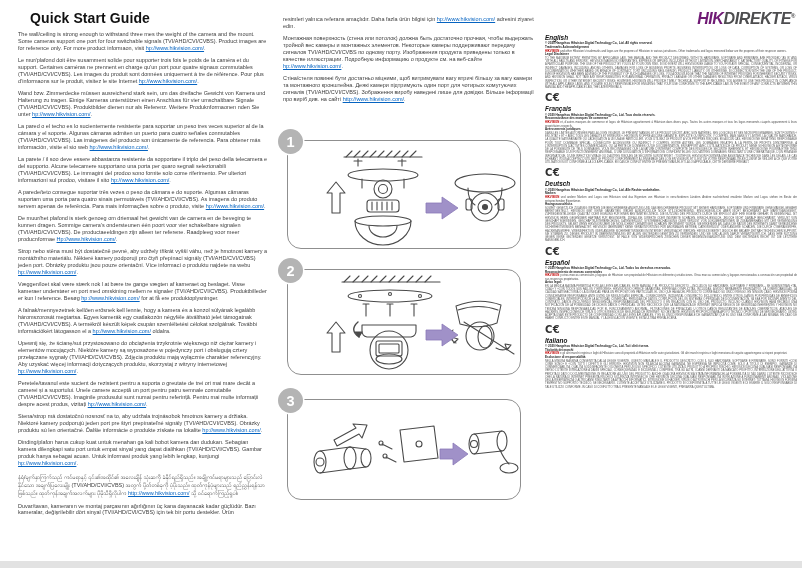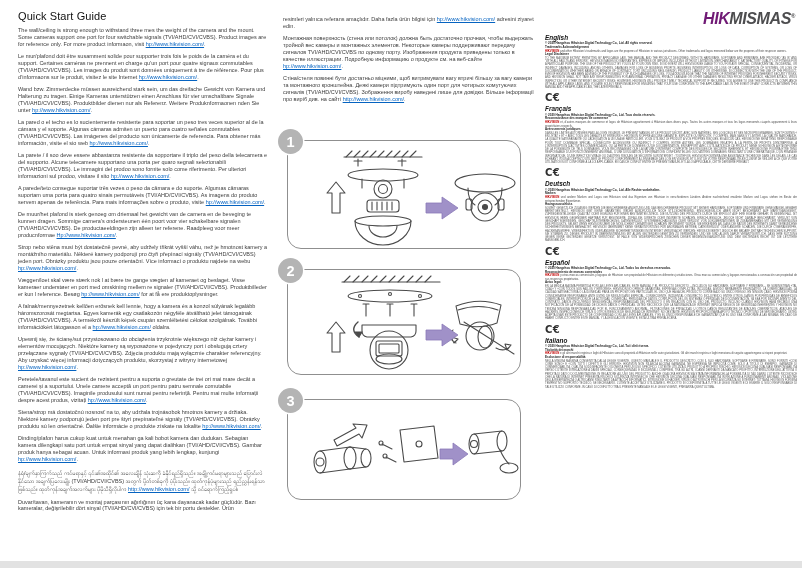--- a/index.html
+++ b/index.html
@@ -1,20 +1,20 @@
 <!DOCTYPE html>
 <html><head>
 <meta charset="utf-8">
 <style>
   html,body{margin:0;padding:0;background:#ffffff;}
   .page{position:relative;width:802px;height:568px;background:#ffffff;overflow:hidden;
         font-family:"Liberation Sans",sans-serif;color:#3d3d3d;}
   
   .col-left{position:absolute;left:18px;top:10px;width:250px;}
-  .page-title{font-size:11px;font-weight:normal;color:#111;margin:0 0 5px 0;letter-spacing:.1px;}
+  .page-title{font-size:14px;font-weight:bold;color:#111;margin:0 0 5px 12px;letter-spacing:.1px;}
   .para{font-size:5.5px;line-height:6.9px;margin:0 0 5.4px 0;color:#3d3d3d;}
   .para a{color:#0563c1;text-decoration:underline;cursor:pointer;}
   .para-my{line-height:8.2px;}
   
   .col-mid{position:absolute;left:283px;top:16px;width:252px;}
   
   .panel{position:absolute;background:#fff;border:1.3px solid #8f8f8f;border-radius:14px;}
   .panel1{left:287px;top:140px;width:232px;height:107px;}
   .panel2{left:287px;top:269px;width:232px;height:104px;}
   .panel3{left:287px;top:399px;width:232px;height:99px;}
@@ -174,21 +174,21 @@
         <ellipse cx="214" cy="41" rx="5" ry="10"></ellipse>
         <path d="M212,50 q4,9 9,14"></path>
         <ellipse cx="221" cy="68" rx="9" ry="5"></ellipse>
       </g>
       <polygon points="152,49 165,49 165,43 180,54 165,65 165,59 152,59" fill="#a091c8" stroke="#8a7ab8" stroke-width="0.8"></polygon>
     </svg>
   </div>
 
   <div class="col-right">
     <div class="logo">
-      <span class="logo-hik">HIK</span><span class="logo-vision">MISMAS</span><span class="logo-reg">®</span>
+      <span class="logo-hik">HIK</span><span class="logo-vision">DIREKTE</span><span class="logo-reg">®</span>
     </div>
     <div id="lang-sections">
   <div class="lang-section">
     <div class="lang-header">English</div>
     <div class="copyright">© 2020 Hangzhou Hikvision Digital Technology Co., Ltd. All rights reserved.</div>
     <div class="tm-heading">Trademarks Acknowledgement</div>
     <div class="tm-text"><span class="brand-red">HIKVISION</span><span class="tm-body"> and other Hikvision’s trademarks and logos are the properes of Hikvision in various jurisdicons. Other trademarks and logos menoned below are the properes of their respecve owners.</span></div>
     <div class="legal-heading">Legal Disclaimer</div>
     <div class="legal-text">TO THE MAXIMUM EXTENT PERMITTED BY APPLICABLE LAW, THE MANUAL AND THE PRODUCT DESCRIBED, WITH ITS HARDWARE, SOFTWARE AND FIRMWARE, ARE PROVIDED “AS IS” AND “WITH ALL FAULTS AND ERRORS”. HIKVISION MAKES NO WARRANTIES, EXPRESS OR IMPLIED, INCLUDING WITHOUT LIMITATION, MERCHANTABILITY, SATISFACTORY QUALITY, OR FITNESS FOR A PARTICULAR PURPOSE. THE USE OF THE PRODUCT BY YOU IS AT YOUR OWN RISK. IN NO EVENT WILL HIKVISION BE LIABLE TO YOU FOR ANY SPECIAL, CONSEQUENTIAL, INCIDENTAL, OR INDIRECT DAMAGES, INCLUDING, AMONG OTHERS, DAMAGES FOR LOSS OF BUSINESS PROFITS, BUSINESS INTERRUPTION, OR LOSS OF DATA, CORRUPTION OF SYSTEMS, OR LOSS OF DOCUMENTATION, WHETHER BASED ON BREACH OF CONTRACT, TORT (INCLUDING NEGLIGENCE), PRODUCT LIABILITY, OR OTHERWISE, IN CONNECTION WITH THE USE OF THE PRODUCT, EVEN IF HIKVISION HAS BEEN ADVISED OF THE POSSIBILITY OF SUCH DAMAGES OR LOSS. YOU ACKNOWLEDGE THAT THE NATURE OF INTERNET PROVIDES FOR INHERENT SECURITY RISKS, AND HIKVISION SHALL NOT TAKE ANY RESPONSIBILITIES FOR ABNORMAL OPERATION, PRIVACY LEAKAGE OR OTHER DAMAGES RESULTING FROM CYBER-ATTACK, HACKER ATTACK, VIRUS INSPECTION, OR OTHER INTERNET SECURITY RISKS; HOWEVER, HIKVISION WILL PROVIDE TIMELY TECHNICAL SUPPORT IF REQUIRED. YOU AGREE TO USE THIS PRODUCT IN COMPLIANCE WITH ALL APPLICABLE LAWS, AND YOU ARE SOLELY RESPONSIBLE FOR ENSURING THAT YOUR USE CONFORMS TO THE APPLICABLE LAW. IN THE EVENT OF ANY CONFLICTS BETWEEN THIS MANUAL AND THE APPLICABLE LAW, THE LATER PREVAILS.</div>
     <div class="ce-mark">C€</div>

